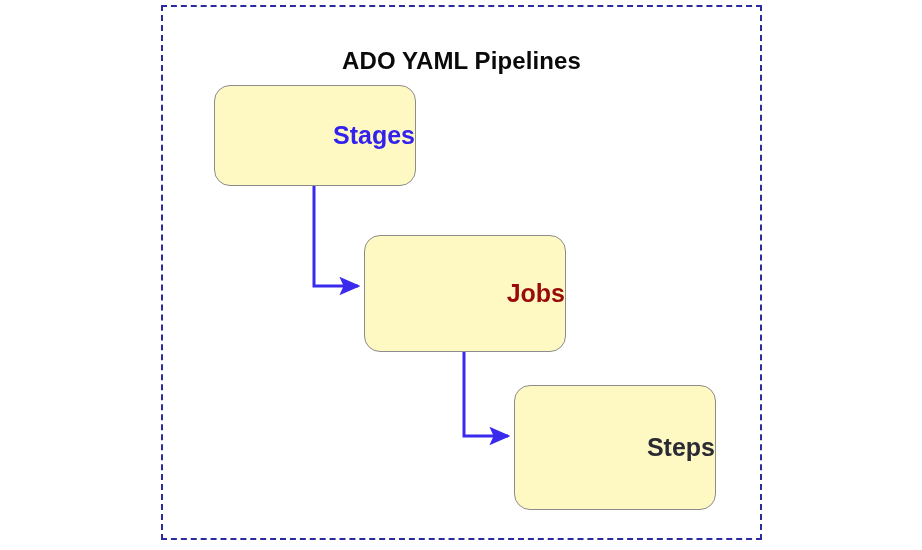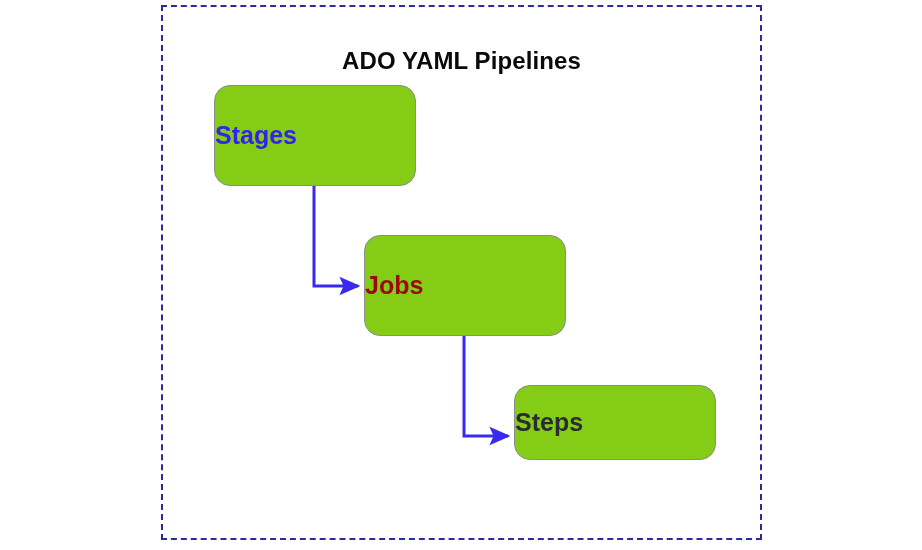--- a/index.html
+++ b/index.html
@@ -40,54 +40,54 @@
     font-size: 24px;
     font-weight: bold;
     color: #0a0a0a;
     letter-spacing: 0.1px;
     white-space: nowrap;
   }
   
   .node {
     position: absolute;
     box-sizing: border-box;
-    background: #84cc16;
+    background: #fef9c3;
     border: 1.6px solid #8c8c8c;
     border-radius: 16px;
     display: flex;
     align-items: center;
-    justify-content: flex-start;
+    justify-content: flex-end;
   }
   .node-label {
     font-size: 25px;
     font-weight: bold;
     line-height: 1;
     white-space: nowrap;
   }
   #node-stages {
     left: 214px;
     top: 85px;
     width: 202px;
     height: 101px;
   }
   #node-stages .node-label { color: #3322ee; }
 
   #node-jobs {
     left: 364px;
     top: 235px;
     width: 202px;
-    height: 101px;
+    height: 117px;
   }
   #node-jobs .node-label { color: #9b0a0a; }
 
   #node-steps {
     left: 514px;
     top: 385px;
     width: 202px;
-    height: 75px;
+    height: 125px;
   }
   #node-steps .node-label { color: #2b2b33; }
 
   
   #connectors {
     position: absolute;
     left: 0;
     top: 0;
     width: 922px;
     height: 550px;

